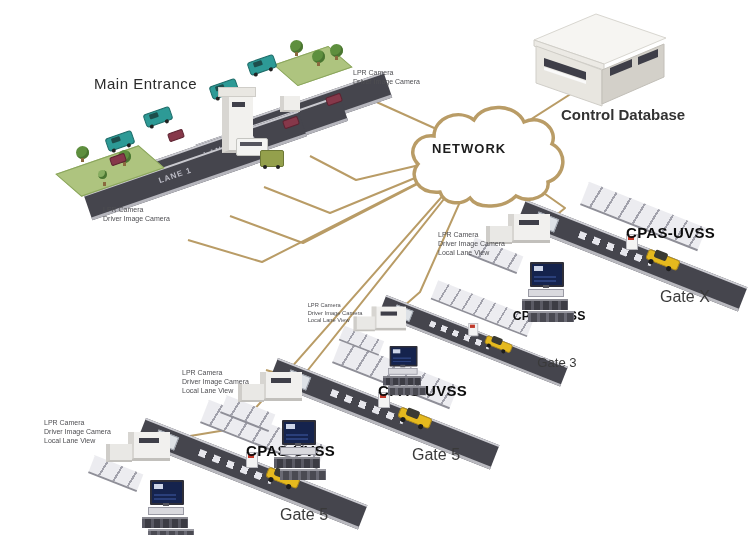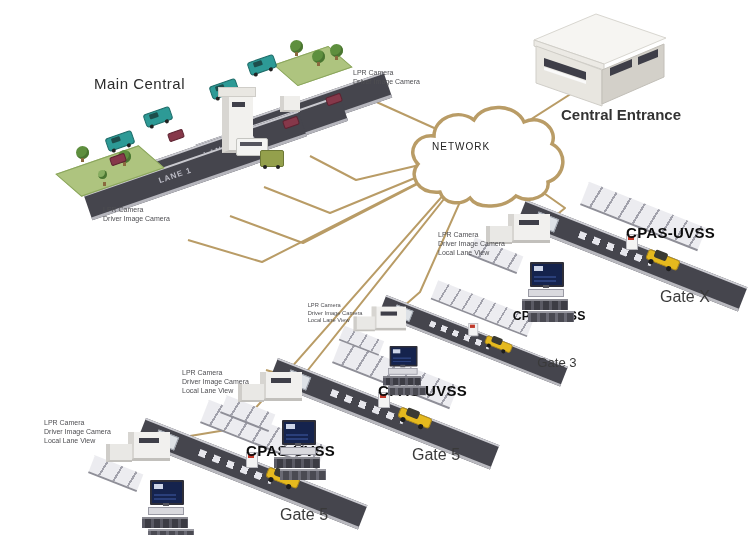--- a/index.html
+++ b/index.html
@@ -5,21 +5,21 @@
   html,body{margin:0;padding:0;background:#ffffff;}
   #canvas{position:relative;width:750px;height:535px;background:#ffffff;overflow:hidden;
           font-family:"Liberation Sans",sans-serif;}
   .abs{position:absolute;}
 
   
   #wires{position:absolute;left:0;top:0;z-index:1;}
 
   
   #cloud-svg{position:absolute;left:400px;top:92px;z-index:3;}
-  #network-label{position:absolute;left:432px;top:141px;z-index:4;font-size:10px;font-weight:normal;
+  #network-label{position:absolute;left:432px;top:141px;z-index:4;font-size:13px;font-weight:bold;
                  color:#1d1d1d;letter-spacing:1px;}
 
   
   #building-svg{position:absolute;left:524px;top:6px;z-index:2;}
   #control-label{position:absolute;left:561px;top:106px;z-index:4;font-size:15px;font-weight:600;
                  color:#333;line-height:1.15;}
 
   
   #entrance-title{position:absolute;left:94px;top:75px;z-index:4;font-size:15px;color:#2b2b2b;letter-spacing:.5px;}
   .lane{position:absolute;height:22px;background:#45454d;border-top:2px solid #c9c9cf;
@@ -146,24 +146,24 @@
     <polygon points="10,34 72,8 142,32 80,58" fill="#f6f5f2" stroke="#d8d6d0"></polygon>
     <polygon points="10,34 80,58 80,64 10,40" fill="#eceae5" stroke="#d0cec8"></polygon>
     <polygon points="12,40 78,64 78,100 12,77" fill="#e8e6e0" stroke="#d0cec8"></polygon>
     <polygon points="78,64 140,38 140,71 78,98" fill="#d3d0c9" stroke="#c2bfb8"></polygon>
     <polygon points="20,52 62,66 62,74 20,60" fill="#3e3e48"></polygon>
     <polygon points="20,61 62,75 62,78 20,64" fill="#fafafa"></polygon>
     <polygon points="86,62 108,53 108,61 86,70" fill="#3e3e48"></polygon>
     <polygon points="114,51 134,43 134,51 114,59" fill="#3e3e48"></polygon>
   </svg>
   <div id="control-label">
-    <div>Central Entrance</div>
+    <div>Control Database</div>
   </div>
 
-  <div id="entrance-title">Main Central</div>
+  <div id="entrance-title">Main Entrance</div>
 
   <div class="lane" id="lane-x">
     <span>LANE X</span>
     </div>
   <div class="lane" id="lane-3">
     <span>LANE 3</span>
     </div>
   <div class="lane" id="lane-2">
     <span>LANE 2</span>
     </div>

